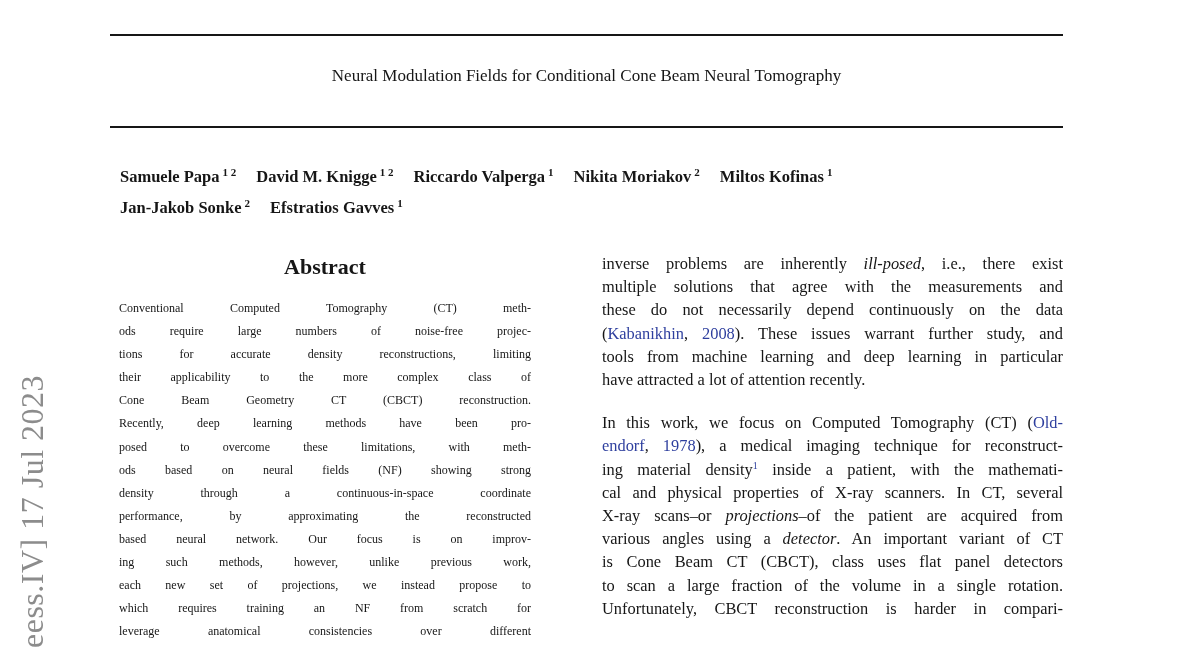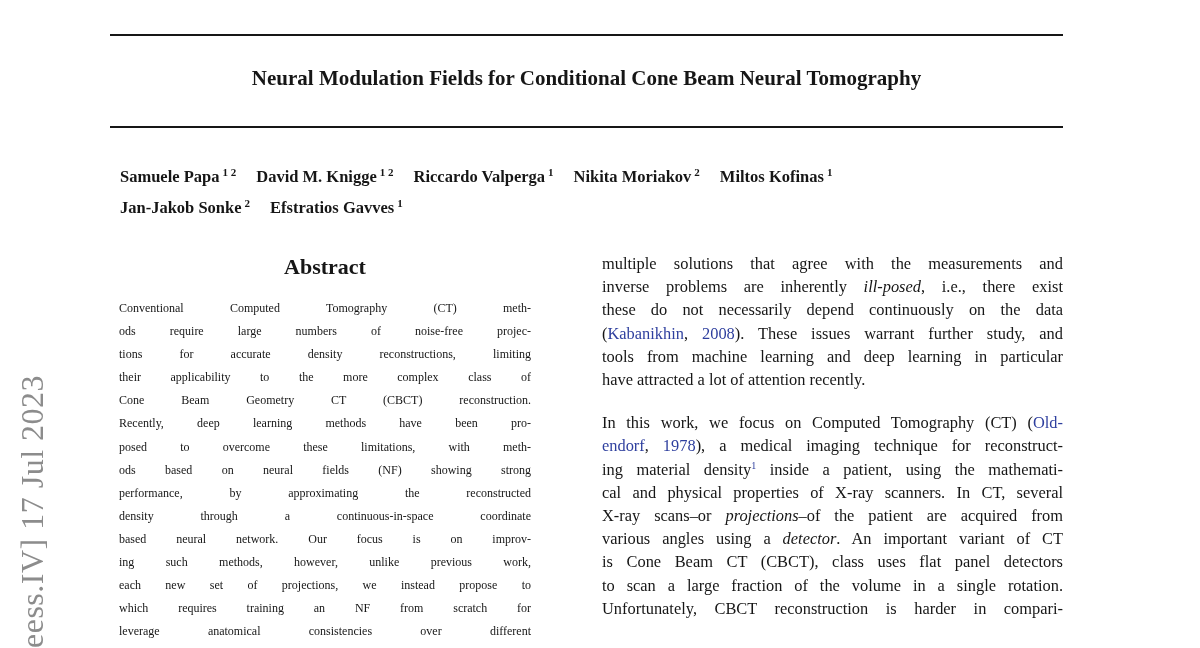--- a/index.html
+++ b/index.html
@@ -32,22 +32,22 @@
     background: var(--ink, #161616);
   }
   .rule-top { top: 34px; }
   .rule-bottom { top: 126px; }
   .title {
     position: absolute;
     left: 110px;
     top: 66px;
     width: 953px;
     text-align: center;
-    font-size: 21px;
-    font-weight: bold;
+    font-size: 17px;
+    font-weight: normal;
     white-space: nowrap;
   }
   .authors {
     position: absolute;
     left: 110px;
     top: 162px;
     width: 953px;
     text-align: left;
     font-weight: bold;
     font-size: 16.5px;
@@ -125,43 +125,43 @@
     <div class="abstract-heading">Abstract</div>
     <div class="abstract-lines">
         <div class="line"><span>Conventional Computed Tomography (CT) meth-</span></div>
         <div class="line"><span>ods require large numbers of noise-free projec-</span></div>
         <div class="line"><span>tions for accurate density reconstructions, limiting</span></div>
         <div class="line"><span>their applicability to the more complex class of</span></div>
         <div class="line"><span>Cone Beam Geometry CT (CBCT) reconstruction.</span></div>
         <div class="line"><span>Recently, deep learning methods have been pro-</span></div>
         <div class="line"><span>posed to overcome these limitations, with meth-</span></div>
         <div class="line"><span>ods based on neural fields (NF) showing strong</span></div>
+        <div class="line"><span>density through a continuous-in-space coordinate</span></div>
         <div class="line"><span>performance, by approximating the reconstructed</span></div>
-        <div class="line"><span>density through a continuous-in-space coordinate</span></div>
         <div class="line"><span>based neural network.  Our focus is on improv-</span></div>
         <div class="line"><span>ing such methods, however, unlike previous work,</span></div>
         <div class="line"><span>each new set of projections, we instead propose to</span></div>
         <div class="line"><span>which requires training an NF from scratch for</span></div>
         <div class="line"><span>leverage anatomical consistencies over different</span></div>
       </div>
   </div>
 
   <div class="right-col">
     <div class="para">
+        <div class="line"><span>inverse problems are inherently </span><span class="i">ill-posed</span><span>, i.e., there exist</span></div>
         <div class="line"><span>multiple solutions that agree with the measurements and</span></div>
-        <div class="line"><span>inverse problems are inherently </span><span class="i">ill-posed</span><span>, i.e., there exist</span></div>
         <div class="line"><span>these do not necessarily depend continuously on the data</span></div>
         <div class="line"><span>(</span><span class="a">Kabanikhin</span><span>, </span><span class="a">2008</span><span>).  These issues warrant further study, and</span></div>
         <div class="line"><span>tools from machine learning and deep learning in particular</span></div>
         <div class="line end"><span>have attracted a lot of attention recently.</span></div>
       </div>
     <div class="para">
         <div class="line"><span>In this work, we focus on Computed Tomography (CT) (</span><span class="a">Old-</span></div>
         <div class="line"><span class="a">endorf</span><span>, </span><span class="a">1978</span><span>), a medical imaging technique for reconstruct-</span></div>
-        <div class="line"><span>ing material density</span><span class="sa">1</span><span> inside a patient, using the mathemati-</span></div>
+        <div class="line"><span>ing material density</span><span class="sa">1</span><span> inside a patient, with the mathemati-</span></div>
         <div class="line"><span>cal and physical properties of X-ray scanners. In CT, several</span></div>
         <div class="line"><span>X-ray scans–or </span><span class="i">projections</span><span>–of the patient are acquired from</span></div>
         <div class="line"><span>various angles using a </span><span class="i">detector</span><span>. An important variant of CT</span></div>
         <div class="line"><span>is Cone Beam CT (CBCT), class uses flat panel detectors</span></div>
         <div class="line"><span>to scan a large fraction of the volume in a single rotation.</span></div>
         <div class="line"><span>Unfortunately, CBCT reconstruction is harder in compari-</span></div>
       </div>
   </div>
 
 </div>

